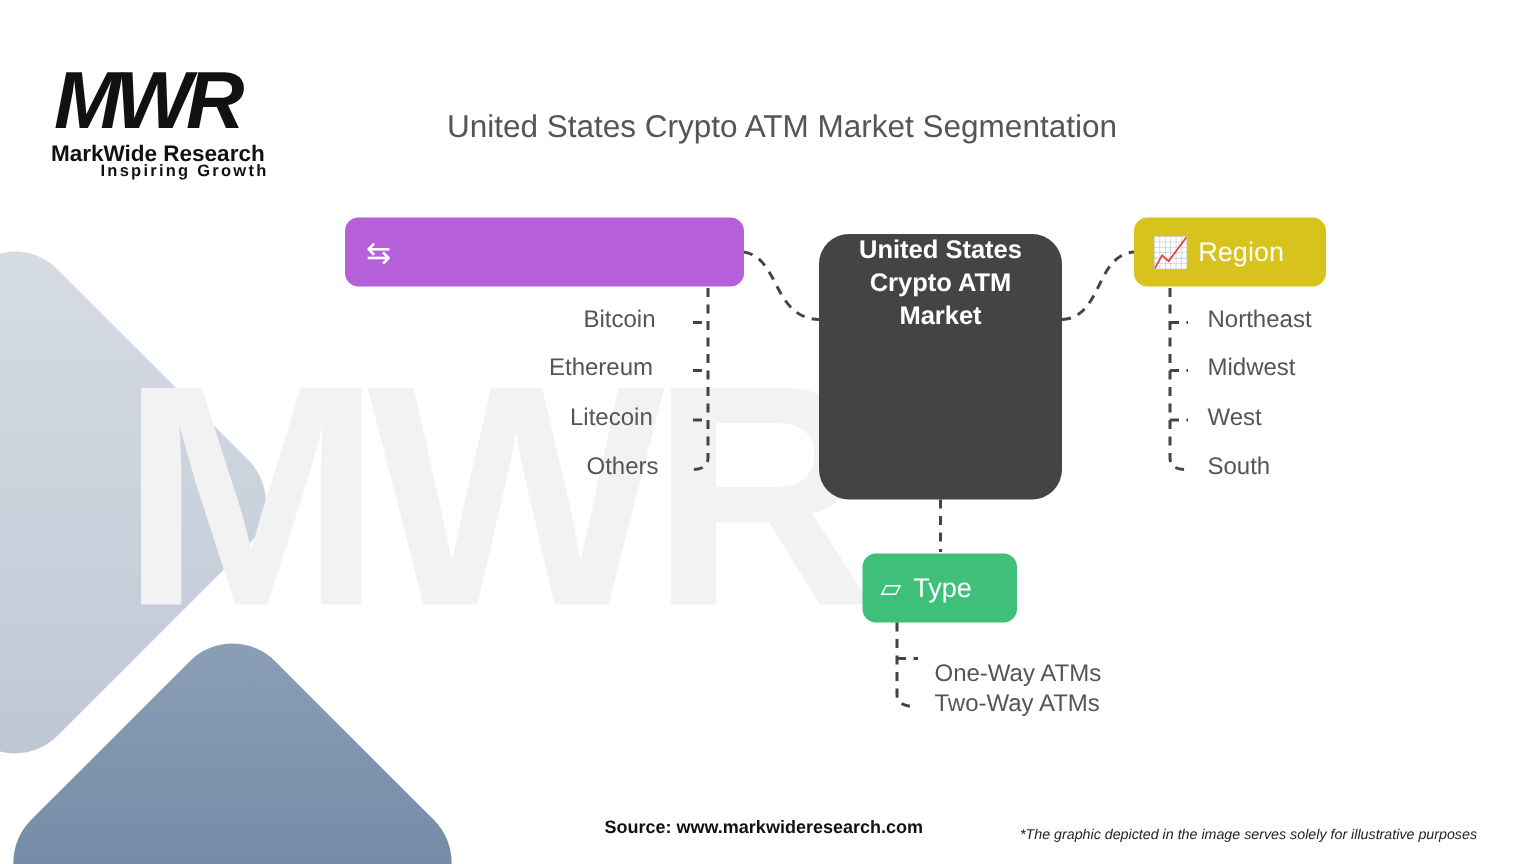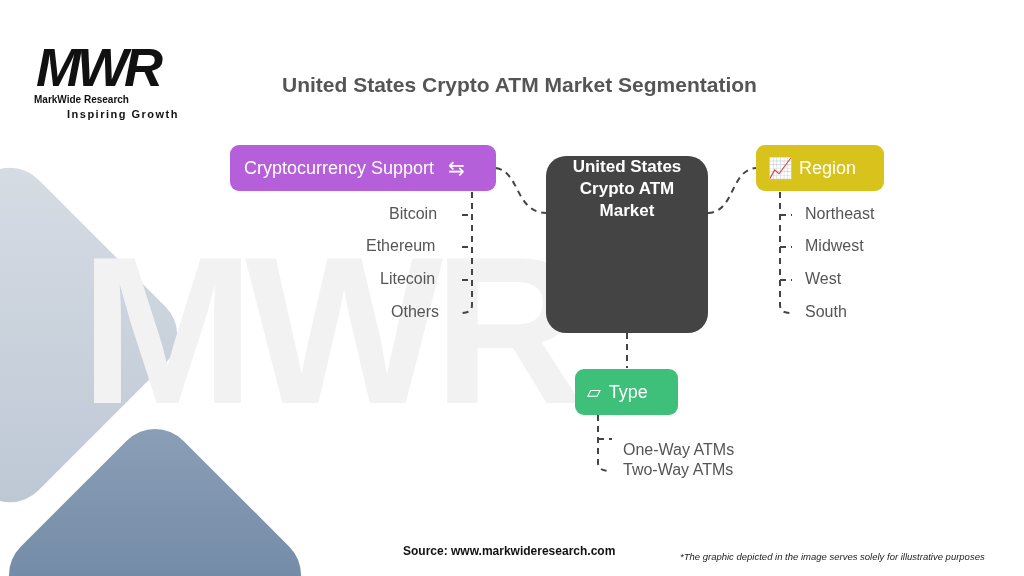--- a/index.html
+++ b/index.html
@@ -1,23 +1,23 @@
 <!DOCTYPE html>
 <html><head>
 <meta charset="utf-8">
 <style>
   html,body{margin:0;padding:0;}
   body{width:1024px;height:576px;position:relative;overflow:hidden;background:#ffffff;font-family:"Liberation Sans",sans-serif;}
   .shape1{position:absolute;left:-120px;top:205px;width:260px;height:260px;border-radius:40px;transform:rotate(45deg);transform-origin:center;background:linear-gradient(135deg,#d5dbe3,#b9c4d2);opacity:0.95;}
   .shape2{position:absolute;left:40px;top:460px;width:230px;height:230px;border-radius:40px;transform:rotate(45deg);background:linear-gradient(135deg,#8da0b8,#5d7898);}
   .watermark{position:absolute;left:80px;top:210px;font-family:"Liberation Sans",sans-serif;font-weight:bold;font-size:210px;color:#f2f2f2;letter-spacing:-10px;z-index:0;}
   .logo-mark{position:absolute;left:36px;top:40px;font-weight:bold;font-size:54px;letter-spacing:-4px;color:#111;line-height:54px;font-style:italic;}
-  .logo-name{position:absolute;left:34px;top:94px;font-weight:bold;font-size:10px;color:#111;}
+  .logo-name{position:absolute;left:34px;top:94px;font-weight:bold;font-size:15px;color:#111;}
   .logo-tag{position:absolute;left:67px;top:108px;font-size:11px;color:#111;letter-spacing:1.5px;font-weight:bold;}
-  .title{position:absolute;left:282px;top:73px;font-size:21px;font-weight:bold;color:#555;}
+  .title{position:absolute;left:298px;top:73px;font-size:21px;font-weight:normal;color:#555;}
   .pill{position:absolute;border-radius:9px;color:#fff;font-size:18px;display:flex;align-items:center;}
   .center{position:absolute;left:546px;top:156px;width:162px;height:177px;border-radius:20px;background:#444444;color:#fff;font-size:17px;font-weight:bold;display:flex;justify-content:center;text-align:center;line-height:22px;z-index:2;}
   .item{position:absolute;font-size:16px;color:#555;}
   .src{position:absolute;left:403px;top:544px;font-size:12px;font-weight:bold;color:#111;}
   .note{position:absolute;left:680px;top:551px;font-size:9.5px;color:#222;font-style:italic;}
   svg.lines{position:absolute;left:0;top:0;z-index:1;}
 </style>
 </head>
 <body>
 
@@ -39,21 +39,20 @@
     <path d="M708 213 C735 212, 730 170, 756 168"></path>
     <path d="M780 192 L780 305 Q780 313 790 313"></path>
     <path d="M780 215 L792 215 M780 247 L792 247 M780 280 L792 280"></path>
     <path d="M627 333 L627 368"></path>
     <path d="M598 415 L598 463 Q598 471 610 471"></path>
     <path d="M598 439 L612 439"></path>
   </g>
 </svg>
 
 <div class="pill" style="left:230px;top:145px;width:266px;height:46px;background:#b55fdb;">
-  <span style="margin-left:14px;">Cryptocurrency Support</span>
   <span style="margin-left:14px;font-size:20px;">⇆</span>
 </div>
 <div class="item" style="left:389px;top:205px;">Bitcoin</div>
 <div class="item" style="left:366px;top:237px;">Ethereum</div>
 <div class="item" style="left:380px;top:270px;">Litecoin</div>
 <div class="item" style="left:391px;top:303px;">Others</div>
 
 <div class="center">
   <span style="width:120px;">United States Crypto ATM Market</span>
 </div>

